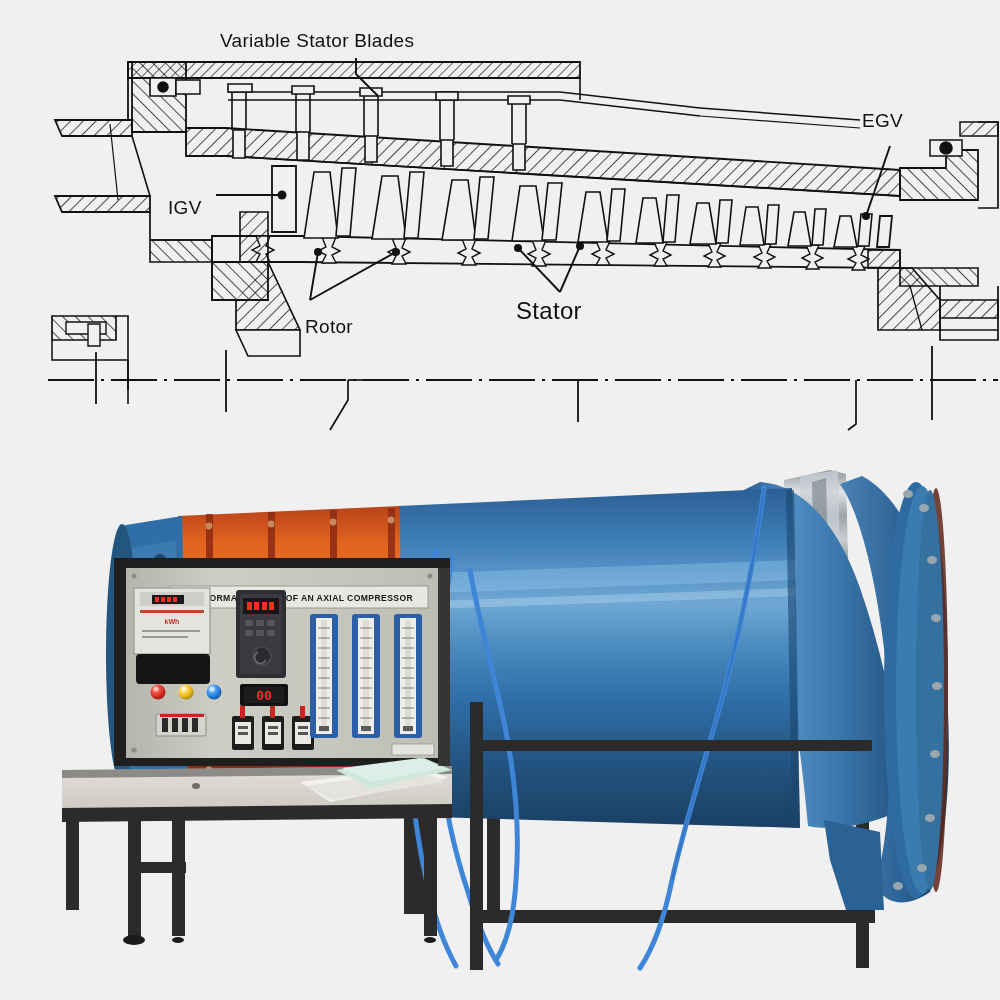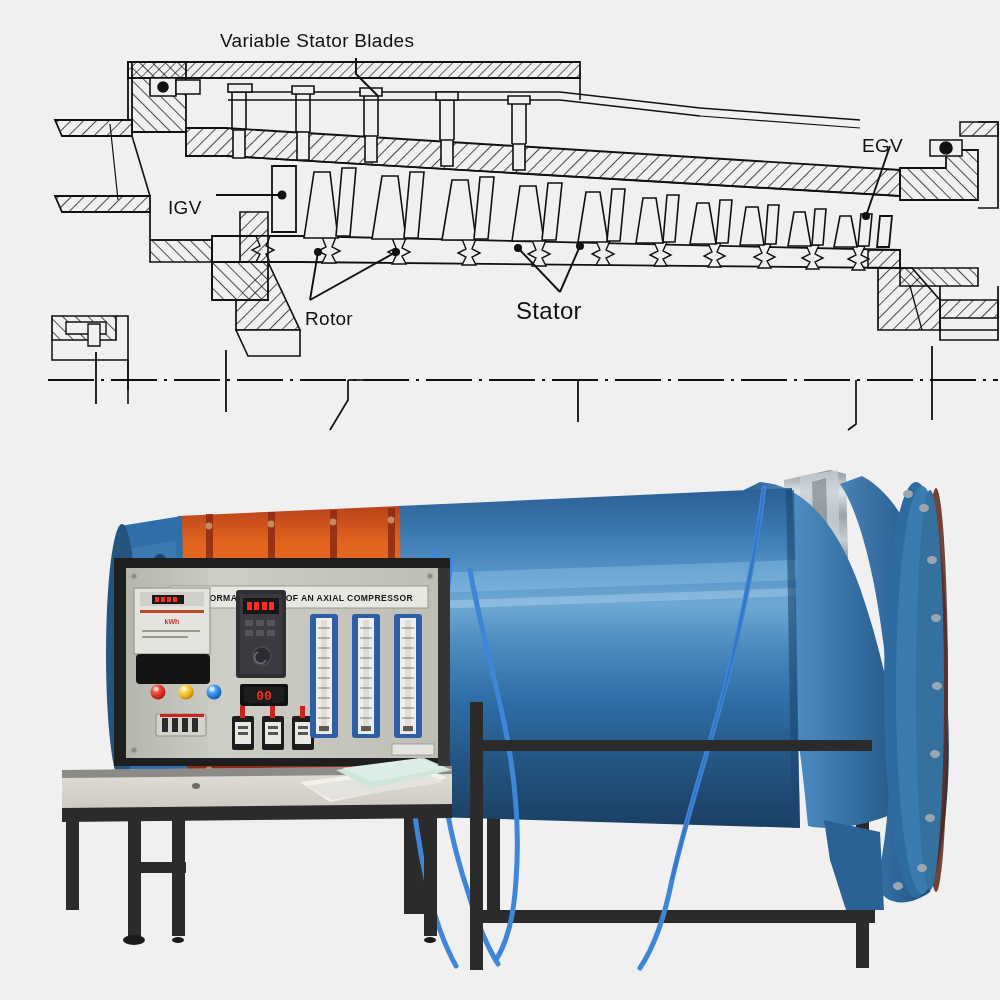--- a/index.html
+++ b/index.html
@@ -19,22 +19,22 @@
 
   .lbl{
     position:absolute;
     color:#111;
     font-family:"Liberation Sans", sans-serif;
     white-space:nowrap;
     letter-spacing:.3px;
   }
   .lbl-vsb{left:220px;top:30px;font-size:19px;}
   .lbl-igv{left:168px;top:185px;font-size:19px;margin-top:12px;}
-  .lbl-egv{left:862px;top:135px;font-size:19px;}
-  .lbl-rotor{left:305px;top:308px;font-size:19px;}
+  .lbl-egv{left:862px;top:110px;font-size:19px;}
+  .lbl-rotor{left:305px;top:316px;font-size:19px;}
   .lbl-stator{left:516px;top:297px;font-size:24px;}
 
   
   .photo{position:absolute;left:0;top:440px;width:1000px;height:560px;}
   .photo svg{display:block;}
 </style>
 </head>
 <body>
 
 <div class="page">

